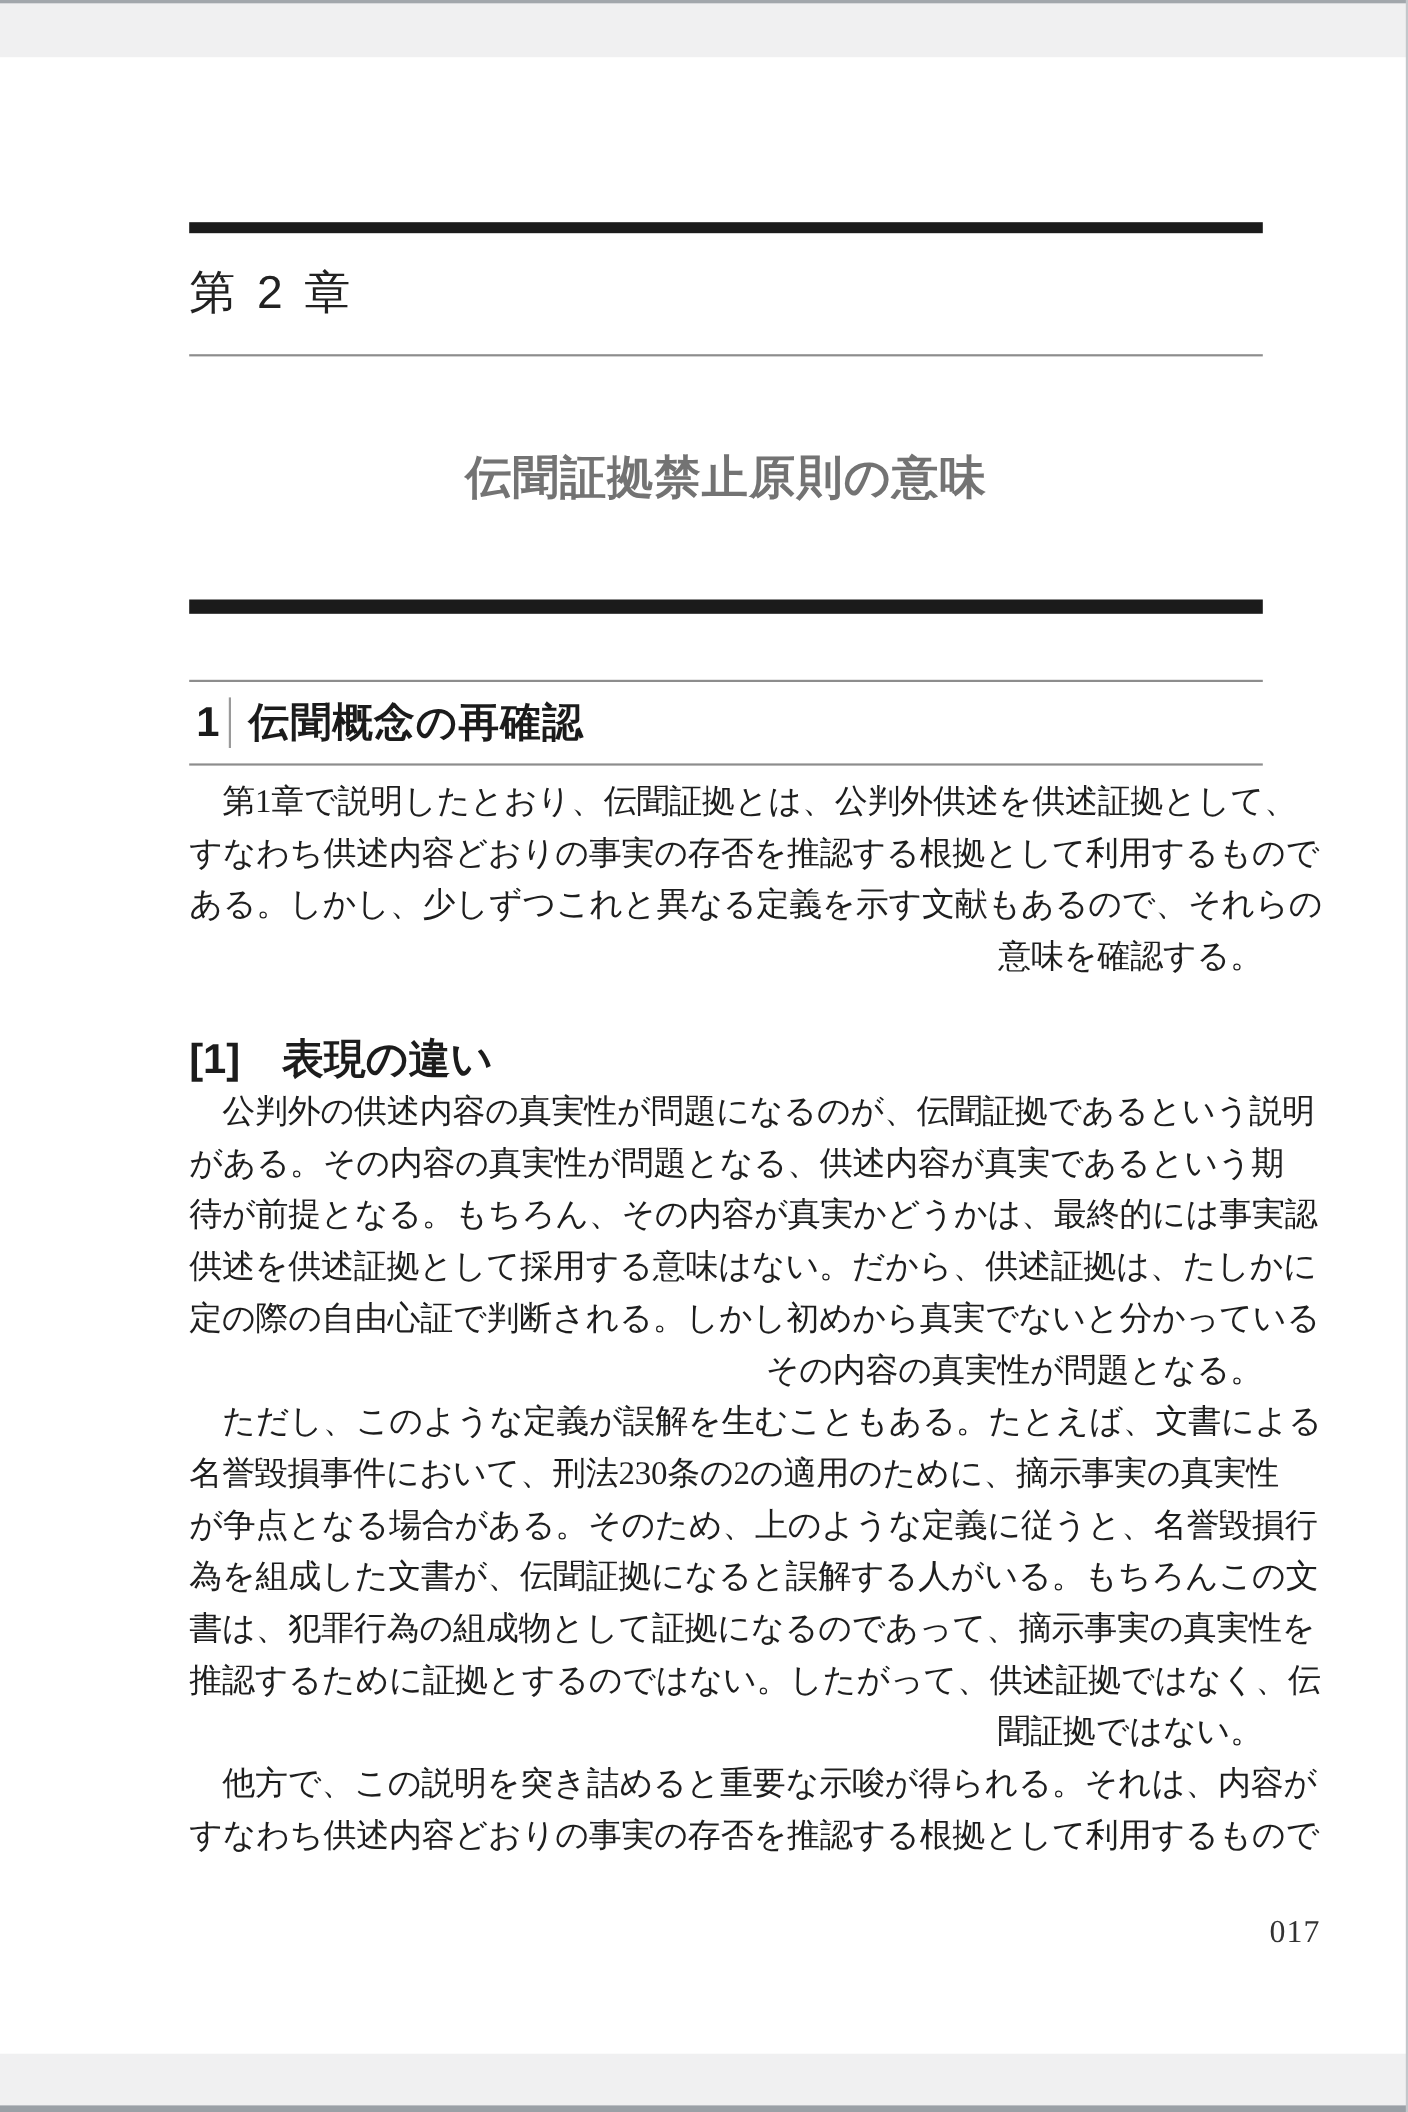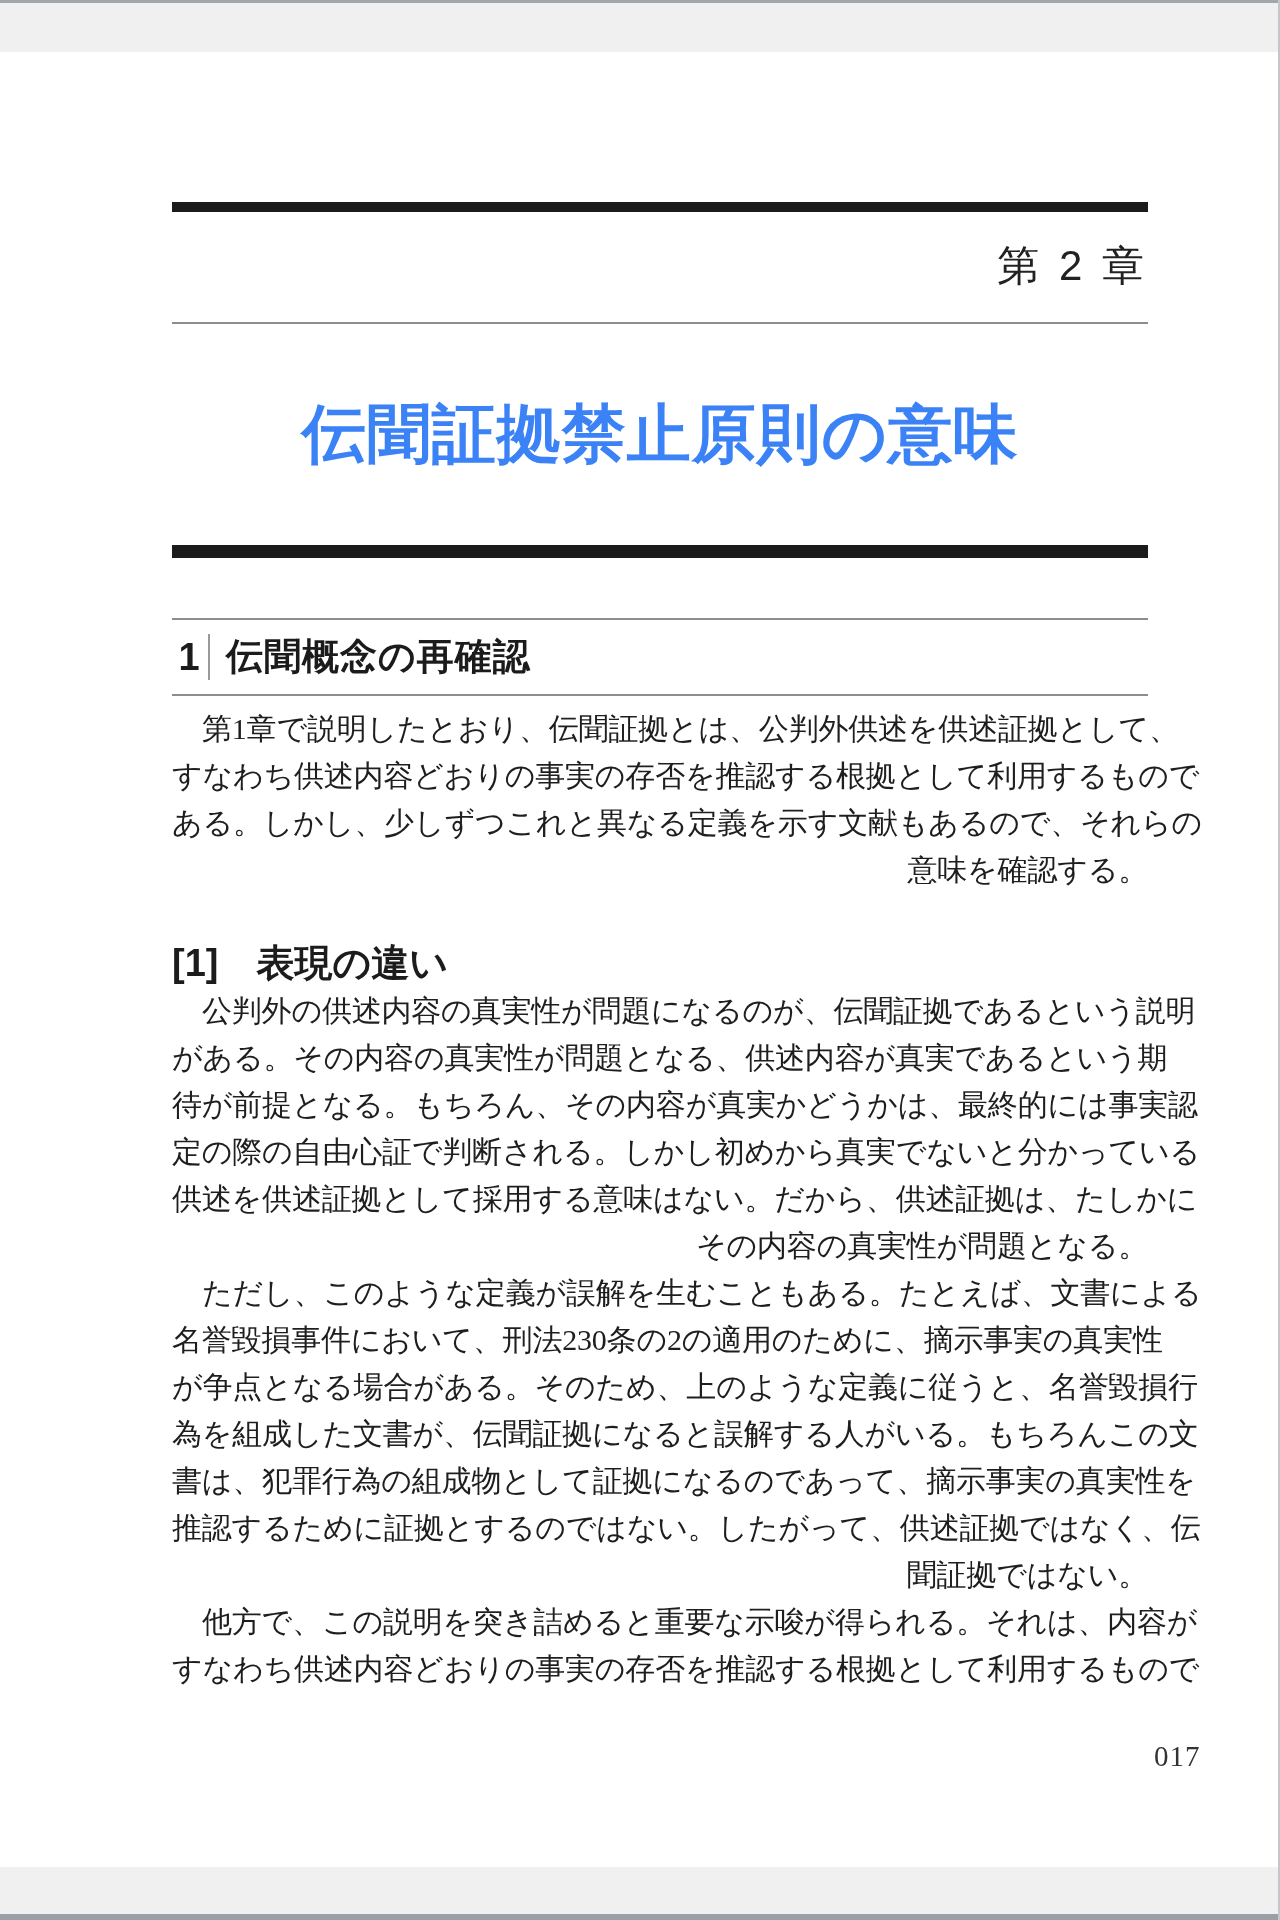--- a/index.html
+++ b/index.html
@@ -32,29 +32,29 @@
 
   .bar{position:absolute;left:0;width:976px;background:#1b1b1b;}
   .bar-top{top:202px;height:10px;}
   .bar-bottom{top:545px;height:13px;}
 
   .rule{position:absolute;left:0;width:976px;height:2px;background:#8d8d8d;}
   .rule-chapter{top:322px;}
 
   .chapter-label{
     position:absolute;top:240px;left:0;width:976px;height:52px;
-    line-height:52px;text-align:right;
+    line-height:52px;text-align:left;
     font-family:"Liberation Sans","DejaVu Sans",sans-serif;
     font-size:42px;font-weight:500;letter-spacing:4px;color:#222;
   }
   .chapter-title{
     position:absolute;top:398px;left:0;width:976px;height:72px;
     line-height:72px;text-align:center;
     font-family:"Liberation Sans","DejaVu Sans",sans-serif;
-    font-size:64px;font-weight:800;letter-spacing:1px;color:#3b82f6;
+    font-size:42px;font-weight:800;letter-spacing:1px;color:#737373;
   }
 
   .section-head{
     position:absolute;top:618px;left:0;width:976px;height:78px;
     border-top:2px solid #8d8d8d;border-bottom:2px solid #8d8d8d;
     box-sizing:border-box;
     display:flex;align-items:center;
     font-family:"Liberation Sans","DejaVu Sans",sans-serif;
   }
   .section-num{
@@ -122,22 +122,22 @@
       <div class="bline">ある。しかし、少しずつこれと異なる定義を示す文献もあるので、それらの</div>
       <div class="bline">意味を確認する。</div>
 
       <div class="spacer"></div>
 
       <div class="subhead">[1]　表現の違い</div>
 
       <div class="bline indent">公判外の供述内容の真実性が問題になるのが、伝聞証拠であるという説明</div>
       <div class="bline">がある。その内容の真実性が問題となる、供述内容が真実であるという期</div>
       <div class="bline">待が前提となる。もちろん、その内容が真実かどうかは、最終的には事実認</div>
+      <div class="bline">供述を供述証拠として採用する意味はない。だから、供述証拠は、たしかに</div>
       <div class="bline">定の際の自由心証で判断される。しかし初めから真実でないと分かっている</div>
-      <div class="bline">供述を供述証拠として採用する意味はない。だから、供述証拠は、たしかに</div>
       <div class="bline">その内容の真実性が問題となる。</div>
 
       <div class="bline indent">ただし、このような定義が誤解を生むこともある。たとえば、文書による</div>
       <div class="bline">名誉毀損事件において、刑法230条の2の適用のために、摘示事実の真実性</div>
       <div class="bline">が争点となる場合がある。そのため、上のような定義に従うと、名誉毀損行</div>
       <div class="bline">為を組成した文書が、伝聞証拠になると誤解する人がいる。もちろんこの文</div>
       <div class="bline">書は、犯罪行為の組成物として証拠になるのであって、摘示事実の真実性を</div>
       <div class="bline">推認するために証拠とするのではない。したがって、供述証拠ではなく、伝</div>
       <div class="bline">聞証拠ではない。</div>
 

